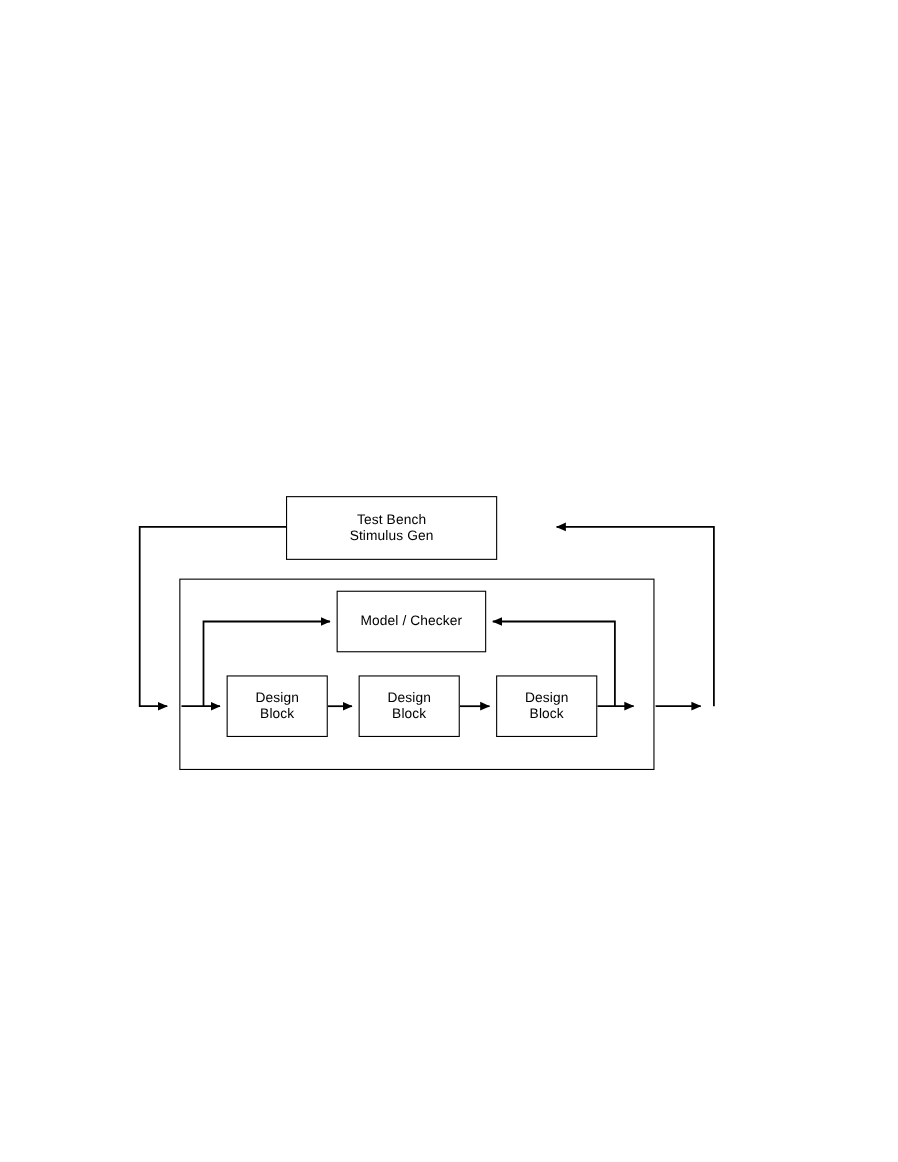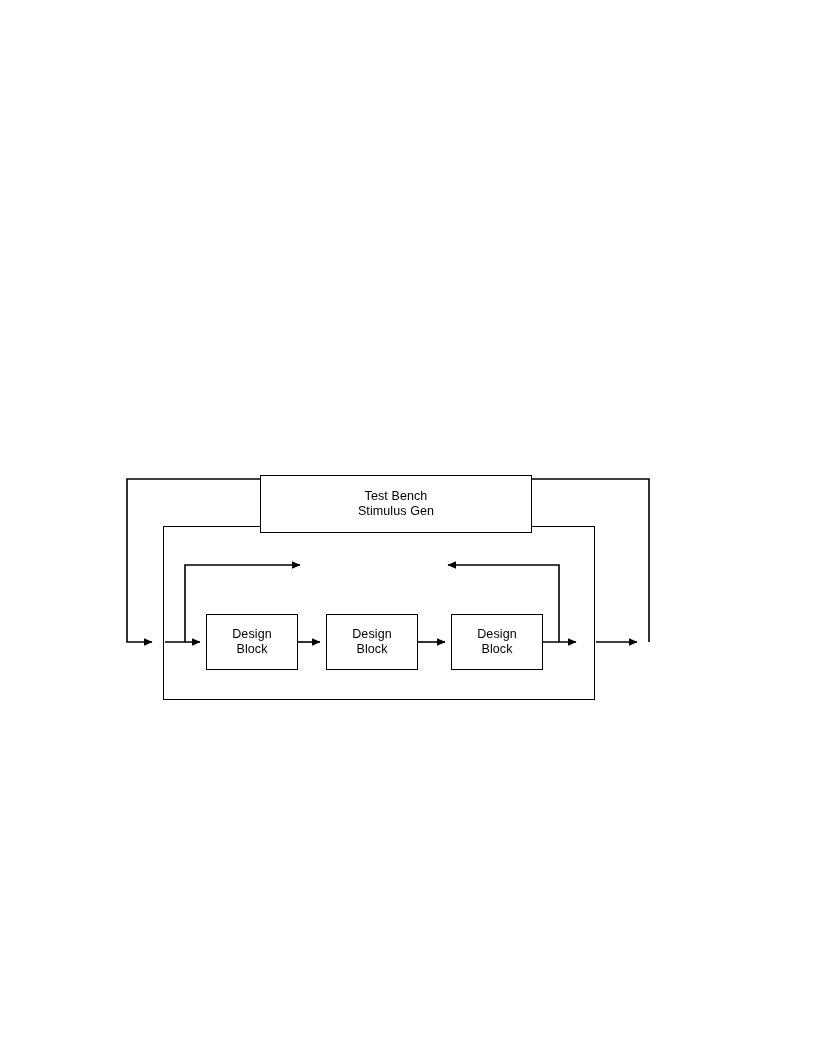--- a/index.html
+++ b/index.html
@@ -37,21 +37,21 @@
     text-align: center;
     font-size: 12.5px;
     line-height: 1.22;
     letter-spacing: 0.1px;
     z-index: 3;
   }
   .node .label {
     white-space: pre-line;
     display: block;
   }
-  #tb-node   { left: 260px; top: 451px; width: 272px; height: 58px; margin-top: 24px; }
+  #tb-node   { left: 260px; top: 451px; width: 192px; height: 58px; }
   #model-node{ left: 306px; top: 537px; width: 136px; height: 56px; }
   #db1-node  { left: 206px; top: 614px; width: 92px;  height: 56px; }
   #db2-node  { left: 326px; top: 614px; width: 92px;  height: 56px; }
   #db3-node  { left: 451px; top: 614px; width: 92px;  height: 56px; }
 
   #dut-boundary {
     position: absolute;
     left: 163px;
     top: 526px;
     width: 432px;
@@ -95,20 +95,23 @@
     </g>
   </svg>
 
   <div id="dut-boundary"></div>
 
   <div class="node" id="tb-node">
     <span class="label">Test Bench
 Stimulus Gen</span>
   </div>
 
+  <div class="node" id="model-node">
+    <span class="label">Model / Checker</span>
+  </div>
 
   <div class="node" id="db1-node">
     <span class="label">Design
 Block</span>
   </div>
 
   <div class="node" id="db2-node">
     <span class="label">Design
 Block</span>
   </div>

